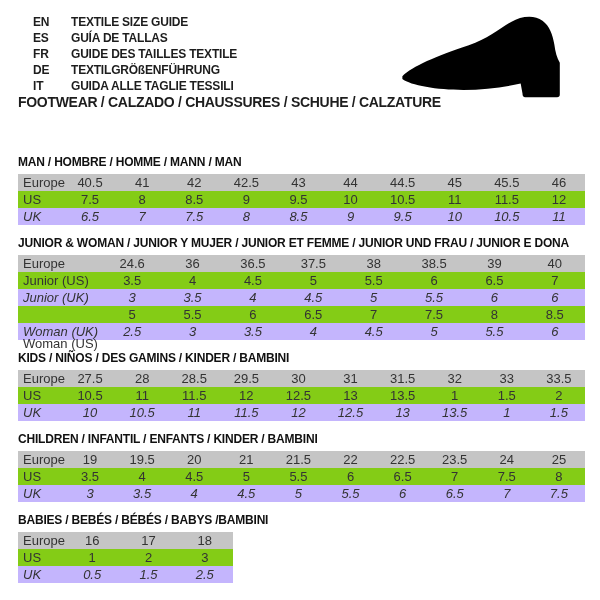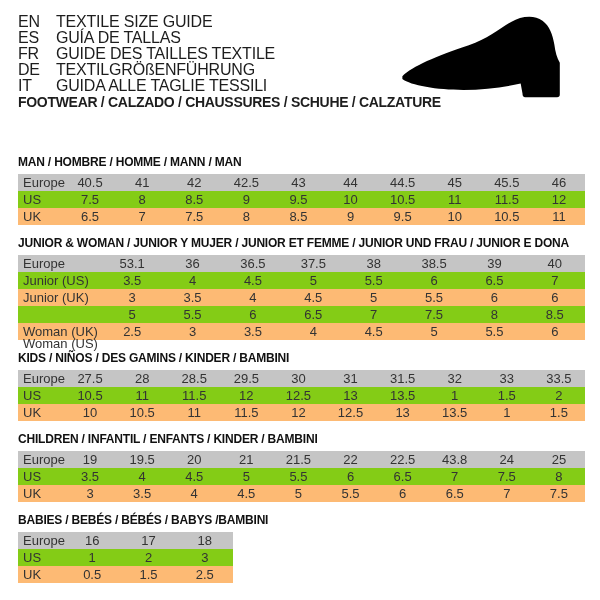--- a/index.html
+++ b/index.html
@@ -3,38 +3,38 @@
 <meta charset="utf-8">
 <style>
   html,body { margin:0; padding:0; }
   body {
     width:600px; height:600px; background:#ffffff; overflow:hidden;
     font-family:"Liberation Sans", sans-serif; color:#1d1d1d; position:relative;
   }
   .page { position:absolute; inset:0; padding:14px 15px 0 18px; box-sizing:border-box; }
 
   
-  .lang-row { display:flex; line-height:16px; font-size:16px; font-weight:normal; letter-spacing:-0.2px; }
+  .lang-row { display:flex; line-height:16px; font-size:12px; font-weight:bold; letter-spacing:-0.2px;margin-left:15px; }
   .lang-code { width:38px; flex:0 0 auto; }
   .category { font-size:14px; font-weight:bold; letter-spacing:-0.3px; line-height:17px; }
 
   
   .shoe { position:absolute; left:396px; top:12px; width:182px; height:94px; }
   .shoe svg { width:100%; height:100%; display:block; }
 
   
   #tables { margin-top:45px; }
   .section { margin-top:12px; }
   .section:first-child { margin-top:0; }
   .table-title { font-size:12px; font-weight:bold; line-height:12px; margin-bottom:6px; letter-spacing:-0.2px; color:#111; }
   .table { width:567px; }
   .table.narrow { width:215px; }
   .row { display:flex; height:17px; line-height:17px; font-size:13px; color:#333; }
   .row-head { background:#c5c5c5; }
-  .row-alt { background:#fdba74; }
+  .row-alt { background:#c4b5fd;font-style:italic; }
   .row-white { background:#84cc16; }
   .cell { flex:1 1 0; text-align:center; white-space:nowrap; }
   .cell.label { flex:0 0 auto; text-align:left; padding-left:5px; box-sizing:border-box; }
 </style>
 </head>
 <body>
 
 <div class="page">
 
   <div id="langs">
@@ -114,21 +114,21 @@
             <div class="cell">10.5</div>
             <div class="cell">11</div>
           </div>
         </div>
       </div>
       <div class="section">
         <div class="table-title">JUNIOR &amp; WOMAN / JUNIOR Y MUJER / JUNIOR ET FEMME / JUNIOR UND FRAU / JUNIOR E DONA</div>
         <div class="table">
           <div class="row row-head">
             <div class="cell label" style="width: 84px;">Europe</div>
-            <div class="cell">53.1</div>
+            <div class="cell">24.6</div>
             <div class="cell">36</div>
             <div class="cell">36.5</div>
             <div class="cell">37.5</div>
             <div class="cell">38</div>
             <div class="cell">38.5</div>
             <div class="cell">39</div>
             <div class="cell">40</div>
           </div>
           <div class="row row-white">
             <div class="cell label" style="width: 84px;">Junior (US)</div>
@@ -225,21 +225,21 @@
         <div class="table">
           <div class="row row-head">
             <div class="cell label" style="width: 46px;">Europe</div>
             <div class="cell">19</div>
             <div class="cell">19.5</div>
             <div class="cell">20</div>
             <div class="cell">21</div>
             <div class="cell">21.5</div>
             <div class="cell">22</div>
             <div class="cell">22.5</div>
-            <div class="cell">43.8</div>
+            <div class="cell">23.5</div>
             <div class="cell">24</div>
             <div class="cell">25</div>
           </div>
           <div class="row row-white">
             <div class="cell label" style="width: 46px;">US</div>
             <div class="cell">3.5</div>
             <div class="cell">4</div>
             <div class="cell">4.5</div>
             <div class="cell">5</div>
             <div class="cell">5.5</div>

